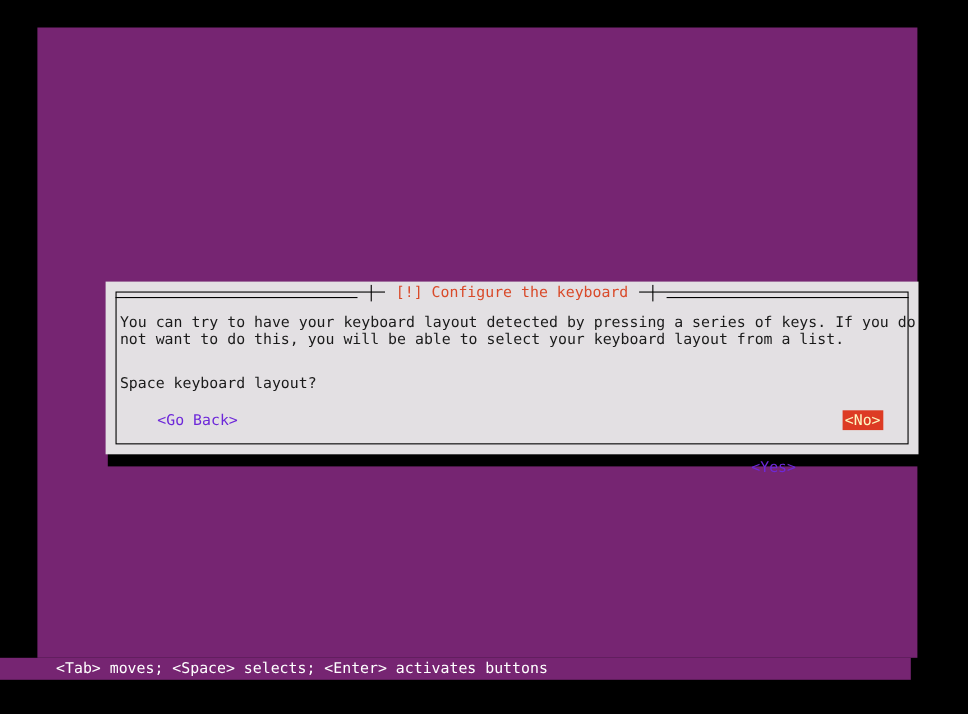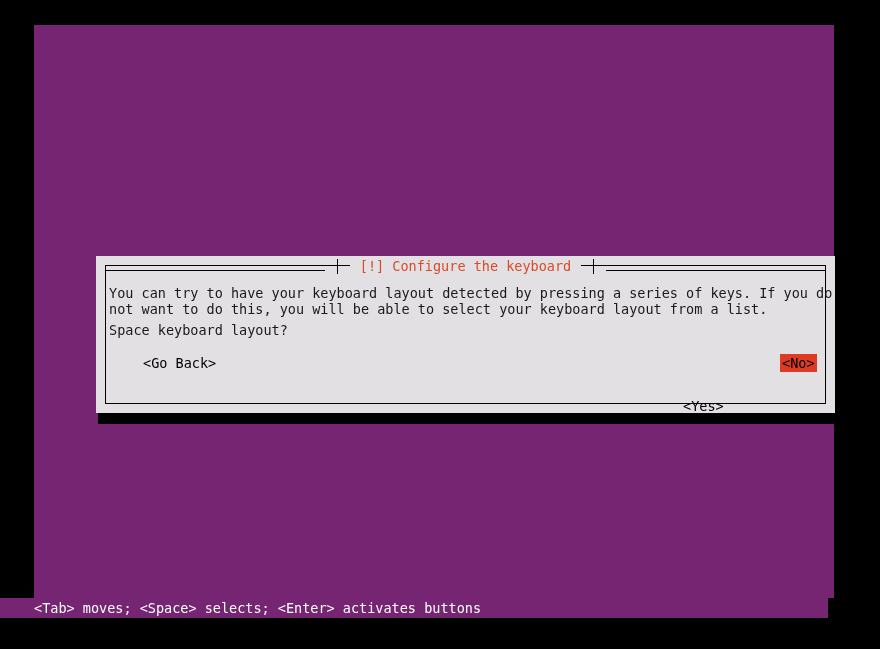--- a/index.html
+++ b/index.html
@@ -31,21 +31,21 @@
     left: 0px;
     top: 598px;
     width: 828px;
     height: 20px;
     background: #762572;
     color: #ffffff;
     font-size: 13.5px;
     line-height: 20px;
     letter-spacing: 0px;
     white-space: pre;
-    padding-left: 34px;
+    padding-left: 51px;
     box-sizing: border-box;
   }
 
   
   #dialog-shadow {
     position: absolute;
     left: 64px;
     top: 233px;
     width: 746px;
     height: 166px;
@@ -115,47 +115,47 @@
     right: 13px;
     bottom: 13px;
   }
   .body-line {
     color: #1a1a1a;
     font-size: 13.5px;
     line-height: 16px;
     white-space: pre;
   }
   #body-paragraph {
-    margin-bottom: 5px;
+    margin-bottom: 24px;
   }
   #question-line {
     margin-bottom: 16px;
   }
 
   
   #button-row {
     position: relative;
     height: 18px;
   }
   .dlg-button {
     position: absolute;
     top: 0;
     font-size: 13.5px;
     line-height: 18px;
     white-space: pre;
-    color: #000000;
+    color: #6d28d9;
     background: transparent;
     padding: 0 2px;
   }
   #go-back-button { left: 32px; }
   #yes-button     { left: 572px; margin-top: 43px; }
   #no-button {
-    left: 671px;
+    left: 657px;
     background: #dd3b24;
-    color: #000000;
+    color: #fef9c3;
   }
 </style>
 </head>
 <body>
 
 <div id="console-panel">
 
   <div id="dialog-shadow"></div>
 
   <div id="dialog">

